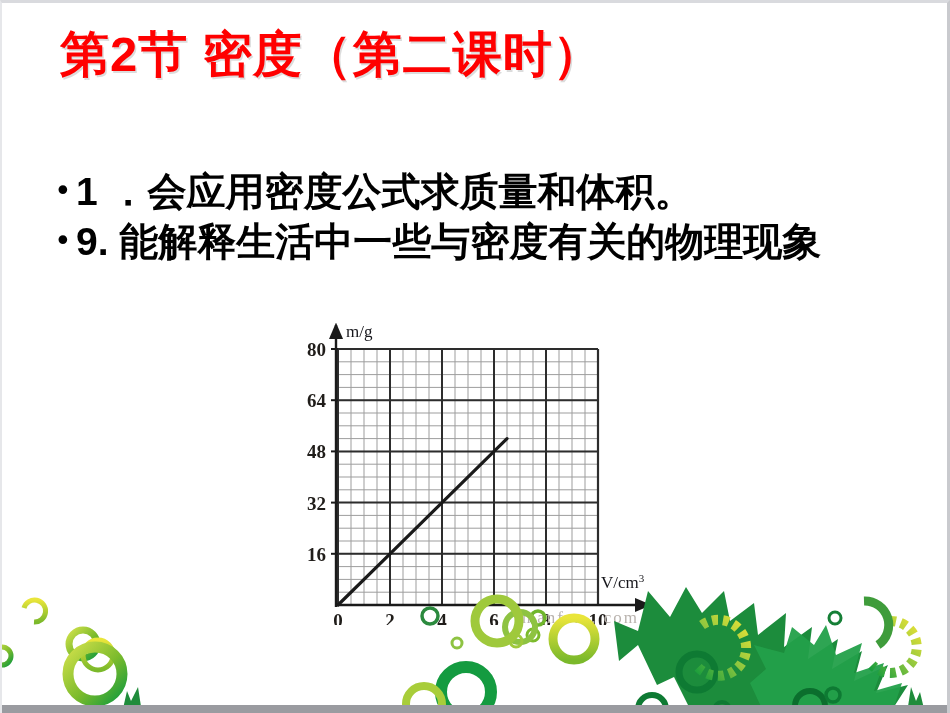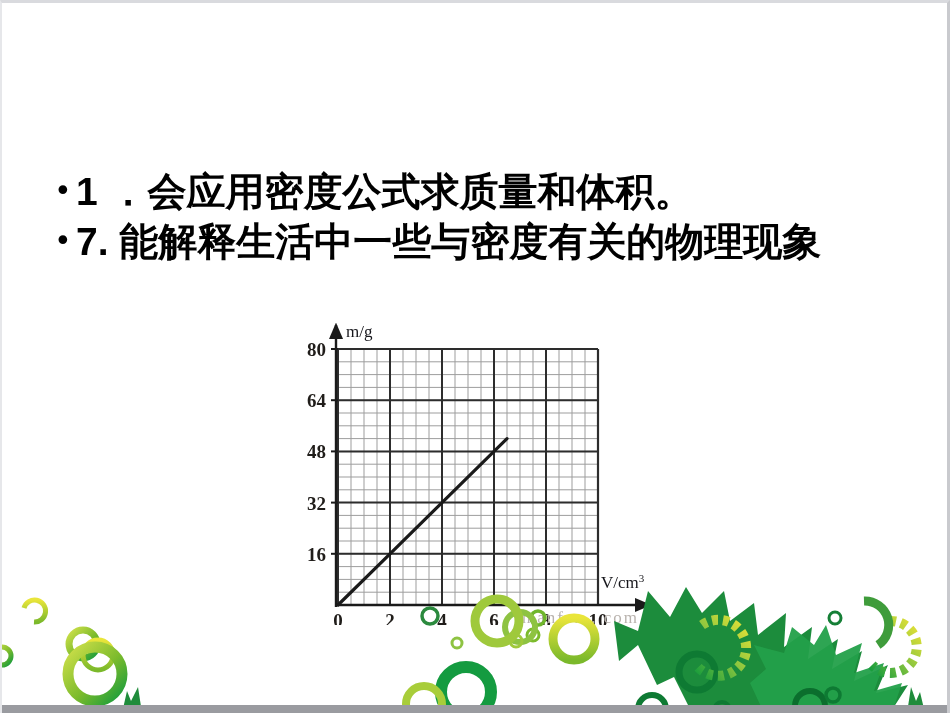--- a/index.html
+++ b/index.html
@@ -111,29 +111,30 @@
     width: 950px;
     height: 8px;
     background: #9a9ba0;
   }
 </style>
 </head>
 <body>
 
 <div id="slide">
 
+  <div id="title">第2节 密度（第二课时）</div>
 
   <div id="bullets">
     <div class="bullet-row">
       <span class="bullet-dot">•</span>
       <span class="bullet-text">1 ．会应用密度公式求质量和体积。</span>
     </div>
     <div class="bullet-row">
       <span class="bullet-dot">•</span>
-      <span class="bullet-text">7. 能解释生活中一些与密度有关的物理现象</span>
+      <span class="bullet-text">9. 能解释生活中一些与密度有关的物理现象</span>
     </div>
   </div>
 
   <div id="chart">
     <svg width="380" height="310" viewBox="0 0 380 310">
       <defs>
         <marker id="arrowhead" markerWidth="7" markerHeight="7" refX="6" refY="3" orient="auto">
           <path d="M0,0 L7,3 L0,6 z" fill="#1a1a1a"></path>
         </marker>
       </defs>

